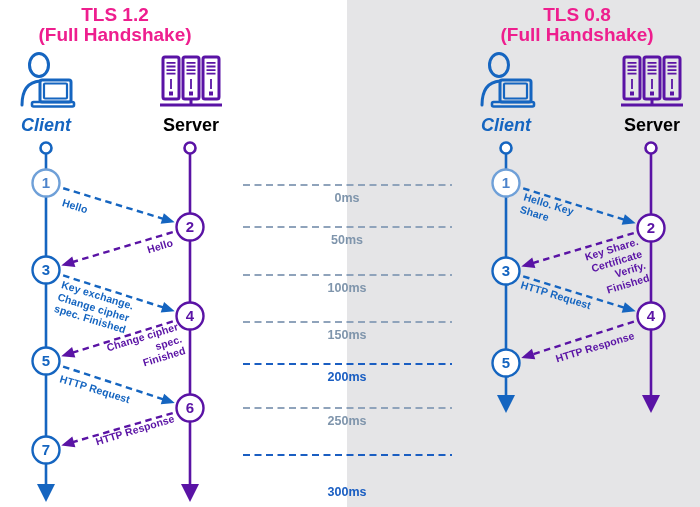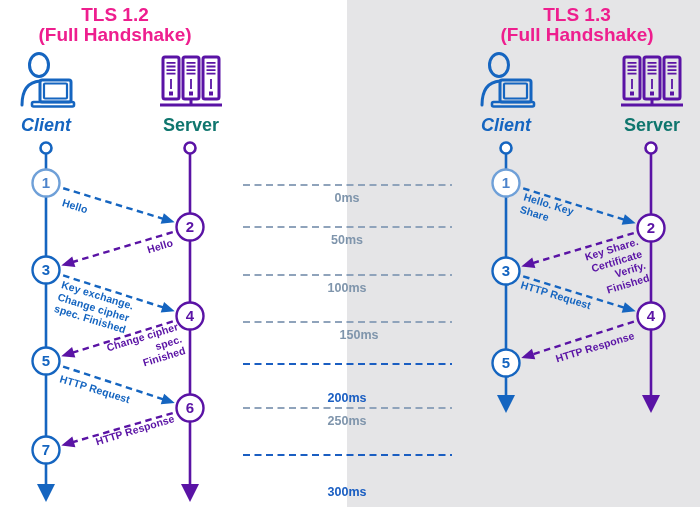--- a/index.html
+++ b/index.html
@@ -7,21 +7,21 @@
          font-family:"Liberation Sans",sans-serif;}
   .panel-bg{position:absolute;left:347px;top:0;width:353px;height:507px;background:#e5e5e7;z-index:0;}
   #diagram{position:absolute;left:0;top:0;z-index:2;}
   .title{position:absolute;top:5px;text-align:center;font-weight:bold;font-size:19px;line-height:20px;
          color:#ee1e8e;z-index:3;}
   .t1{left:15px;width:200px;}
   .t2{left:477px;width:200px;}
   .icon{position:absolute;z-index:3;}
   .actor-label{position:absolute;top:115px;transform:translateX(-50%);font-size:18px;font-weight:bold;z-index:3;}
   .client{color:#1565c0;font-style:italic;}
-  .server{color:#0f766e;}
+  .server{color:#000000;}
   #labels{position:absolute;left:0;top:0;width:700px;height:507px;z-index:3;pointer-events:none;}
   .tl-label{position:absolute;transform:translateX(-50%);font-size:12.5px;font-weight:bold;color:#7f95ac;}
   .tl-label.bold{color:#1a5ec2;}
   .msg-label{position:absolute;font-size:10.5px;font-weight:bold;line-height:12.5px;white-space:nowrap;
              letter-spacing:.1px;}
 </style>
 </head>
 <body>
 
 <div class="stage">
@@ -91,21 +91,21 @@
       <text x="651" y="321" text-anchor="middle" font-size="15" font-weight="bold" fill="#5a13a5" font-family="&quot;Liberation Sans&quot;, sans-serif">4</text>
       <circle cx="506" cy="363" r="13.5" fill="#fff" stroke="#1565c0" stroke-width="2.4"></circle>
       <text x="506" y="368" text-anchor="middle" font-size="15" font-weight="bold" fill="#1565c0" font-family="&quot;Liberation Sans&quot;, sans-serif">5</text>
     </svg>
 
   <div class="title t1">
     <div>TLS 1.2</div>
     <div>(Full Handshake)</div>
   </div>
   <div class="title t2">
-    <div>TLS 1.3</div>
+    <div>TLS 0.8</div>
     <div>(Full Handshake)</div>
   </div>
 
   <svg class="icon" style="left:17px;top:52px" width="60" height="62" viewBox="0 0 60 62">
     <g fill="none" stroke="#1565c0" stroke-width="3" stroke-linecap="round" stroke-linejoin="round">
       <ellipse cx="22" cy="13" rx="9.5" ry="11.5"></ellipse>
       <path d="M5 53 C5 38 11 30 23 29"></path>
       <rect x="23" y="28" width="31" height="22" rx="2"></rect>
       <rect x="27" y="31.5" width="23" height="15" rx="1" stroke-width="2.2"></rect>
       <rect x="15" y="50" width="42" height="4.5" rx="1.5" stroke-width="2.6"></rect>
@@ -162,22 +162,22 @@
 
   <div class="actor-label client" style="left:46px">Client</div>
   <div class="actor-label server" style="left:191px">Server</div>
   <div class="actor-label client" style="left:506px">Client</div>
   <div class="actor-label server" style="left:652px">Server</div>
 
   <div id="labels">
       <div class="tl-label" style="left: 347px; top: 191px;">0ms</div>
       <div class="tl-label" style="left: 347px; top: 233px; text-align: center;">50ms</div>
       <div class="tl-label" style="left: 347px; top: 281px;">100ms</div>
-      <div class="tl-label" style="left: 347px; top: 328px; margin-left: 12px;">150ms</div>
-      <div class="tl-label bold" style="left: 347px; top: 370px; margin-top: 21px;">200ms</div>
+      <div class="tl-label" style="left: 347px; top: 328px;">150ms</div>
+      <div class="tl-label bold" style="left: 347px; top: 370px;">200ms</div>
       <div class="tl-label" style="left: 347px; top: 414px;">250ms</div>
       <div class="tl-label bold" style="left: 347px; top: 485px;">300ms</div>
       <div class="msg-label" style="left: 75px; top: 206px; color: rgb(21, 101, 192); text-align: center; transform: translate(-50%, -50%) rotate(17deg);">
         <div>Hello</div>
       </div>
       <div class="msg-label" style="left: 160px; top: 246px; color: rgb(90, 19, 165); text-align: center; transform: translate(-50%, -50%) rotate(-17deg);">
         <div>Hello</div>
       </div>
       <div class="msg-label" style="left: 94px; top: 307px; color: rgb(21, 101, 192); text-align: left; transform: translate(-50%, -50%) rotate(17deg);">
         <div>Key exchange.</div>

